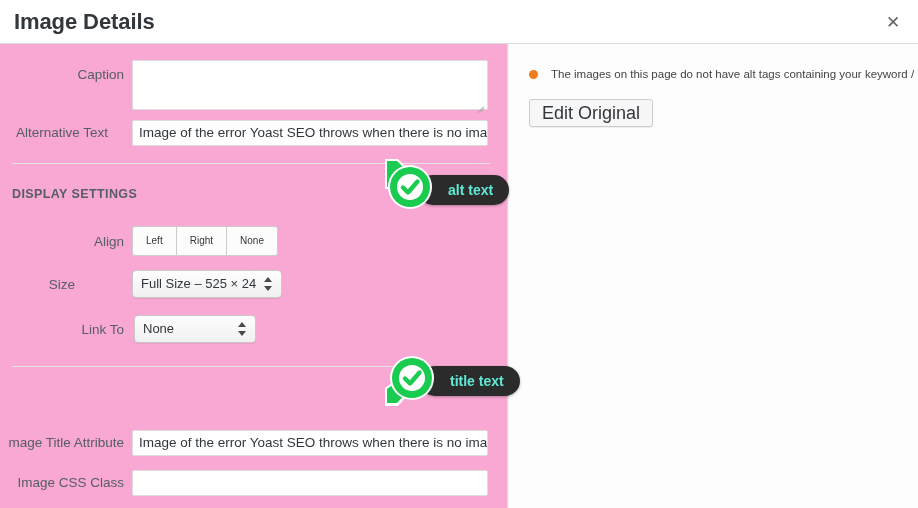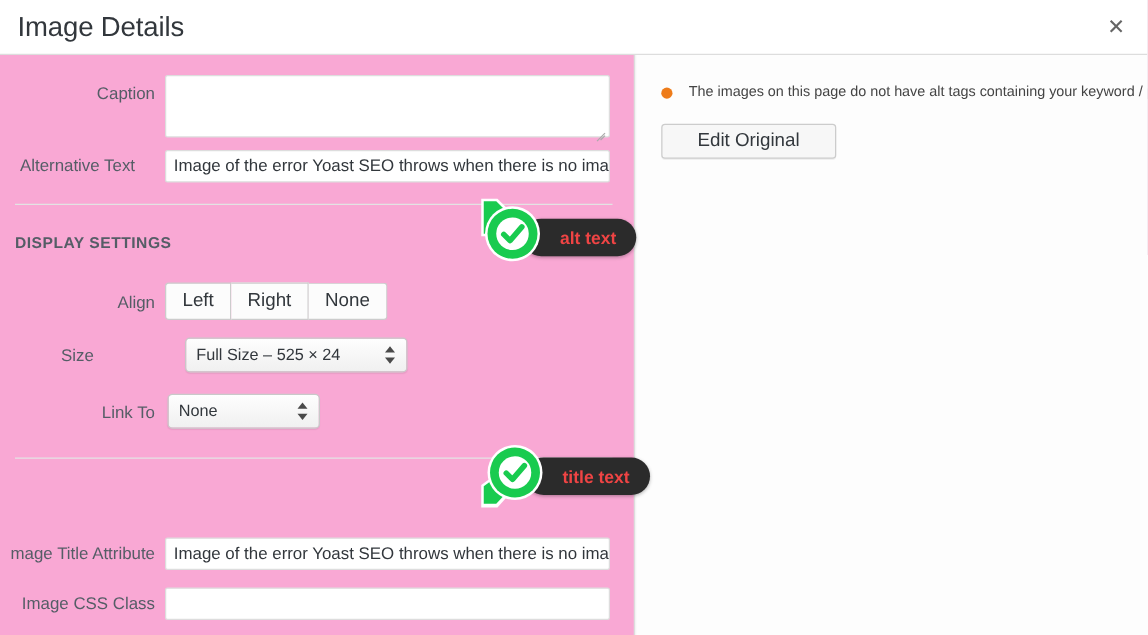--- a/index.html
+++ b/index.html
@@ -28,21 +28,21 @@
     height: 44px;
     background: #fff;
     border-bottom: 1px solid #ddd;
     z-index: 30;
   }
   .modal-title {
     position: absolute;
     left: 14px;
     top: 9px;
     font-size: 22px;
-    font-weight: normal;
+    font-weight: bold;
     color: #32373c;
     letter-spacing: -0.1px;
     line-height: 26px;
   }
   .close-button {
     position: absolute;
     right: 6px;
     top: 4px;
     width: 38px;
     height: 36px;
@@ -193,21 +193,21 @@
     display: flex;
     height: 30px;
   }
   .btn-group .seg {
     height: 30px;
     padding: 0 13px;
     border: 1px solid #ccc;
     border-left-width: 0;
     background: #fcfcfc;
     color: #32373c;
-    font-size: 15px;
+    font-size: 10px;
     line-height: 28px;
     cursor: pointer;
     font-family: "Liberation Sans", sans-serif;
     white-space: nowrap;
   }
   .btn-group .seg:first-child {
     border-left-width: 1px;
     border-radius: 3px 0 0 3px;
   }
   .btn-group .seg:last-child { border-radius: 0 3px 3px 0; }
@@ -274,26 +274,26 @@
   }
   .alt-warning-text {
     display: block;
     margin-left: 22px;
     white-space: nowrap;
   }
 
   .pane-button {
     position: absolute;
     height: 28px;
-    padding: 0 28px;
+    padding: 0 12px;
     border: 1px solid #ccc;
     border-radius: 3px;
     background: #f7f7f7;
     color: #32373c;
-    font-size: 15px;
+    font-size: 18px;
     line-height: 26px;
     cursor: pointer;
     font-family: "Liberation Sans", sans-serif;
     box-shadow: 0 1px 0 rgba(0,0,0,.05);
     white-space: nowrap;
   }
 
   
   .annotation {
     position: absolute;
@@ -303,21 +303,21 @@
     position: absolute;
     left: 0; top: 0;
     width: 62px;
     height: 62px;
   }
   .ann-label {
     position: absolute;
     height: 30px;
     border-radius: 15px;
     background: #2b2b2b;
-    color: #ef4444;
+    color: #5eead4;
     font-size: 14px;
     font-weight: bold;
     line-height: 30px;
     padding: 0 16px 15px 30px;
     white-space: nowrap;
     box-shadow: 0 1px 3px rgba(0,0,0,.3);
   }
 </style>
 </head>
 <body>
@@ -354,21 +354,21 @@
         <div class="field-label" style="top:7px;">Align</div>
         <div class="btn-group" style="top:0;">
           <button class="seg">Left</button>
           <button class="seg">Right</button>
           <button class="seg">None</button>
         </div>
       </div>
 
       <div class="field-row" style="top:226px;">
         <div class="field-label" style="top:6px;text-align:center;">Size</div>
-        <div class="select-box" style="top:0; width:178px;margin-left:16px;">
+        <div class="select-box" style="top:0; width:150px;">
           <span>Full Size – 525 × 24</span>
           <span class="stepper">
               <b class="up"></b>
               <b class="down"></b>
             </span>
         </div>
       </div>
 
       <div class="field-row" style="top:271px;">
         <div class="field-label" style="top:6px;">Link To</div>

